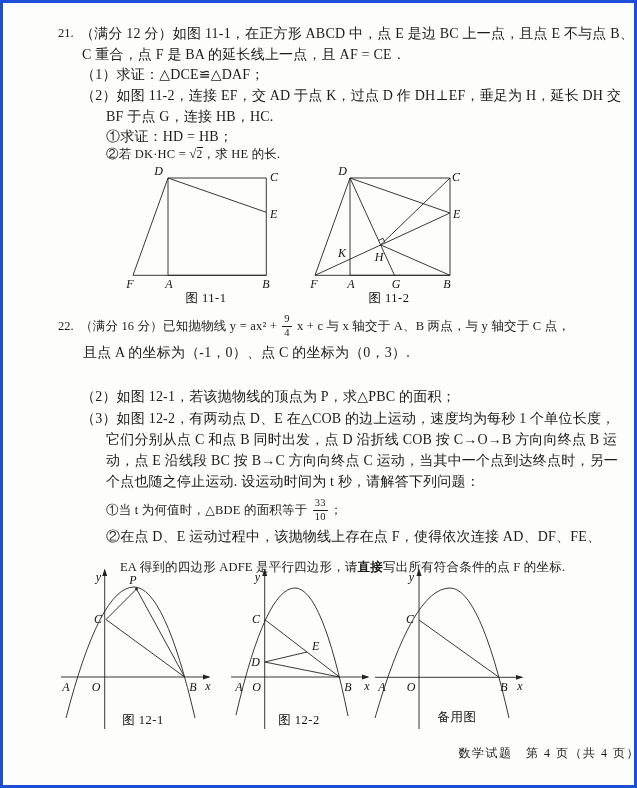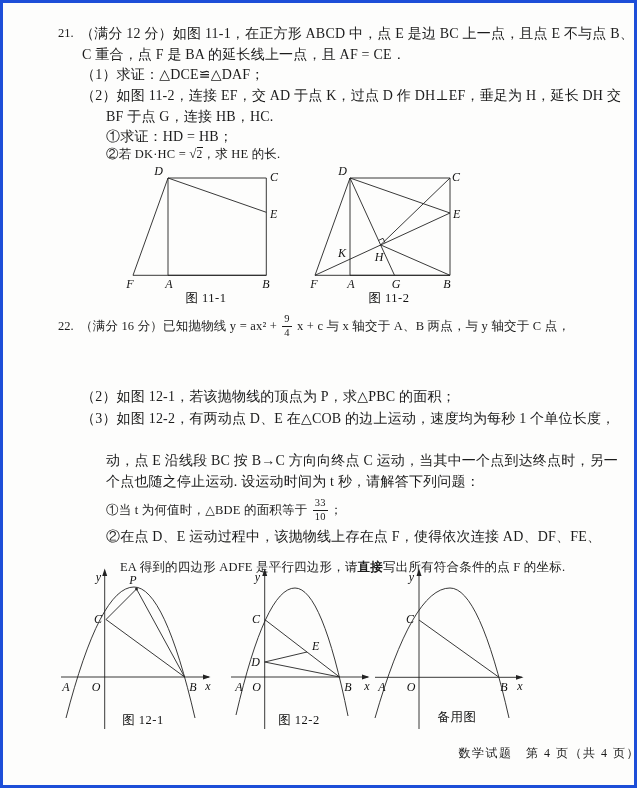--- a/index.html
+++ b/index.html
@@ -74,22 +74,24 @@
     <text class="lbl" x="348" y="285" text-anchor="middle">A</text>
     <text class="lbl" x="393" y="285" text-anchor="middle">G</text>
     <text class="lbl" x="444" y="285" text-anchor="middle">B</text>
     <text class="cap" x="386" y="299" text-anchor="middle">图 11-2</text>
   </svg>
 
   <div class="qnum" style="left:55px;top:316px">22.</div>
   <div class="mline" style="left:77px;top:308px;height:30px">
     <span>（满分 16 分）已知抛物线 y = ax² + </span><span class="frac"><span class="num">9</span><span class="den">4</span></span><span> x + c 与 x 轴交于 A、B 两点，与 y 轴交于 C 点，</span>
   </div>
+  <div class="tl" style="left:80px;top:342px">且点 A 的坐标为（-1，0）、点 C 的坐标为（0，3）.</div>
   <div class="tl" style="left:78px;top:386px">（2）如图 12-1，若该抛物线的顶点为 P，求△PBC 的面积；</div>
   <div class="tl" style="left:78px;top:408px">（3）如图 12-2，有两动点 D、E 在△COB 的边上运动，速度均为每秒 1 个单位长度，</div>
+  <div class="tl" style="left:103px;top:429px">它们分别从点 C 和点 B 同时出发，点 D 沿折线 COB 按 C→O→B 方向向终点 B 运</div>
   <div class="tl" style="left:103px;top:450px">动，点 E 沿线段 BC 按 B→C 方向向终点 C 运动，当其中一个点到达终点时，另一</div>
   <div class="tl" style="left:103px;top:471px">个点也随之停止运动. 设运动时间为 t 秒，请解答下列问题：</div>
   <div class="mline" style="left:103px;top:492px;height:30px">
     <span>①当 t 为何值时，△BDE 的面积等于 </span><span class="frac"><span class="num">33</span><span class="den">10</span></span><span>；</span>
   </div>
   <div class="tl" style="left:103px;top:526px">②在点 D、E 运动过程中，该抛物线上存在点 F，使得依次连接 AD、DF、FE、</div>
   <div class="mline" style="left:117px;top:556px;height:16px">
     <span>EA 得到的四边形 ADFE 是平行四边形，请</span><span class="b">直接</span><span>写出所有符合条件的点 F 的坐标.</span>
   </div>
 

